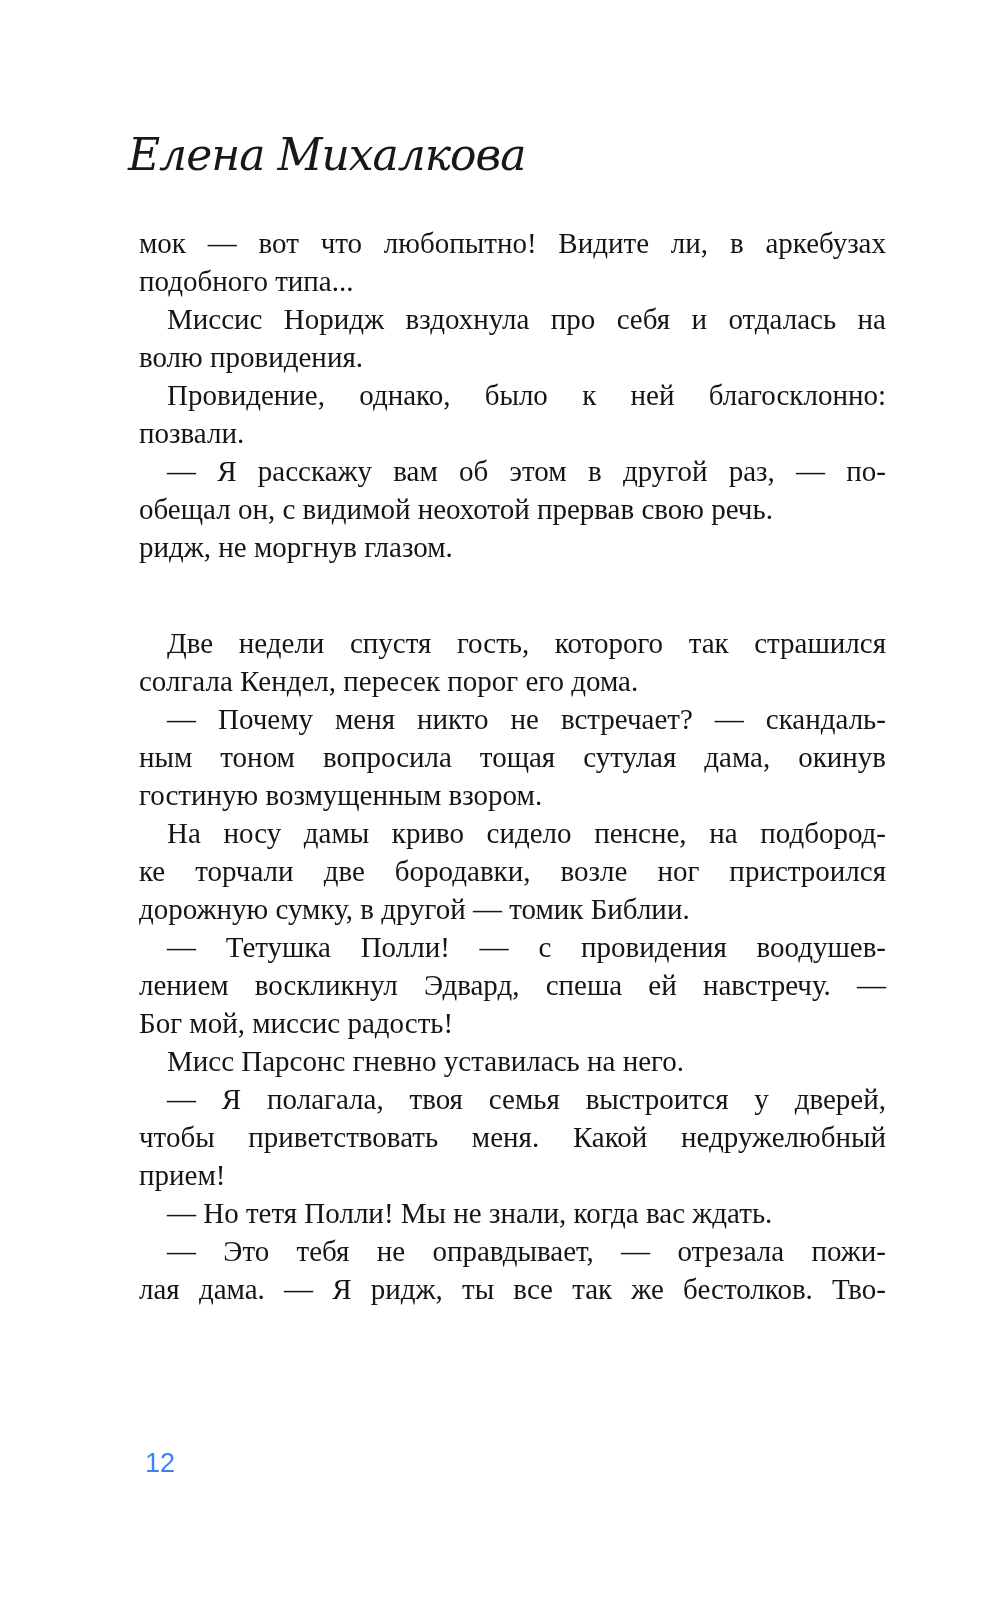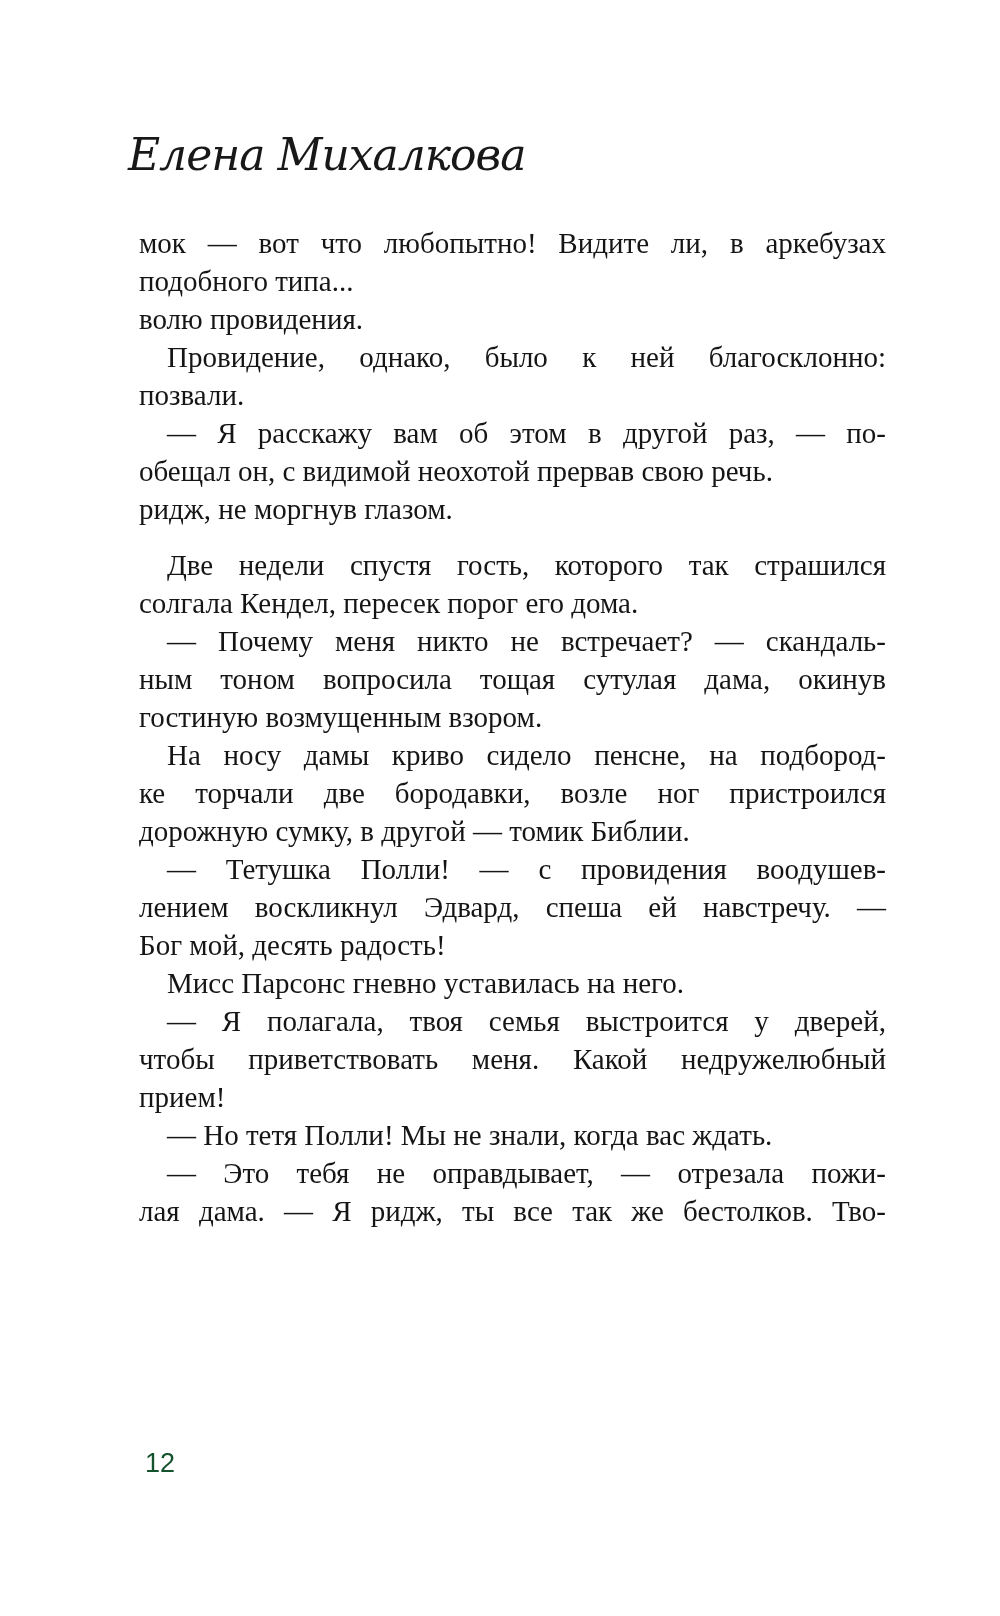--- a/index.html
+++ b/index.html
@@ -35,55 +35,56 @@
     line-height: 38px;
     color: #151515;
   }
   .line {
     text-align: justify;
     text-align-last: justify;
     text-justify: inter-word;
   }
   .line.end { text-align-last: left; }
   .line.ind { padding-left: 28px; }
-  .line.gap { margin-top: 18px; }
+  .line.gap { margin-top: 58px; }
   .folio {
     position: absolute;
     left: 145px; top: 1448px;
     font-family: "Liberation Sans", sans-serif;
     font-size: 27px;
-    color: #14532d;
+    color: #3b82f6;
   }
 </style>
 </head>
 <body>
 
 <div class="page">
   <div class="author">Елена Михалкова</div>
 
   <div class="body-text">
       <div class="line">мок — вот что любопытно! Видите ли, в аркебузах</div>
       <div class="line end">подобного типа...</div>
+      <div class="line ind">Миссис Норидж вздохнула про себя и отдалась на</div>
       <div class="line end">волю провидения.</div>
       <div class="line ind">Провидение, однако, было к ней благосклонно:</div>
       <div class="line end">позвали.</div>
       <div class="line ind">— Я расскажу вам об этом в другой раз, — по-</div>
       <div class="line end">обещал он, с видимой неохотой прервав свою речь.</div>
       <div class="line end">ридж, не моргнув глазом.</div>
       <div class="line ind gap">Две недели спустя гость, которого так страшился</div>
       <div class="line end">солгала Кендел, пересек порог его дома.</div>
       <div class="line ind">— Почему меня никто не встречает? — скандаль-</div>
       <div class="line">ным тоном вопросила тощая сутулая дама, окинув</div>
       <div class="line end">гостиную возмущенным взором.</div>
       <div class="line ind">На носу дамы криво сидело пенсне, на подбород-</div>
       <div class="line">ке торчали две бородавки, возле ног пристроился</div>
       <div class="line end">дорожную сумку, в другой — томик Библии.</div>
       <div class="line ind">— Тетушка Полли! — с провидения воодушев-</div>
       <div class="line">лением воскликнул Эдвард, спеша ей навстречу. —</div>
-      <div class="line end">Бог мой, десять радость!</div>
+      <div class="line end">Бог мой, миссис радость!</div>
       <div class="line ind end">Мисс Парсонс гневно уставилась на него.</div>
       <div class="line ind">— Я полагала, твоя семья выстроится у дверей,</div>
       <div class="line">чтобы приветствовать меня. Какой недружелюбный</div>
       <div class="line end">прием!</div>
       <div class="line ind end">— Но тетя Полли! Мы не знали, когда вас ждать.</div>
       <div class="line ind">— Это тебя не оправдывает, — отрезала пожи-</div>
       <div class="line">лая дама. — Я ридж, ты все так же бестолков. Тво-</div>
     </div>
 
   <div class="folio">12</div>

